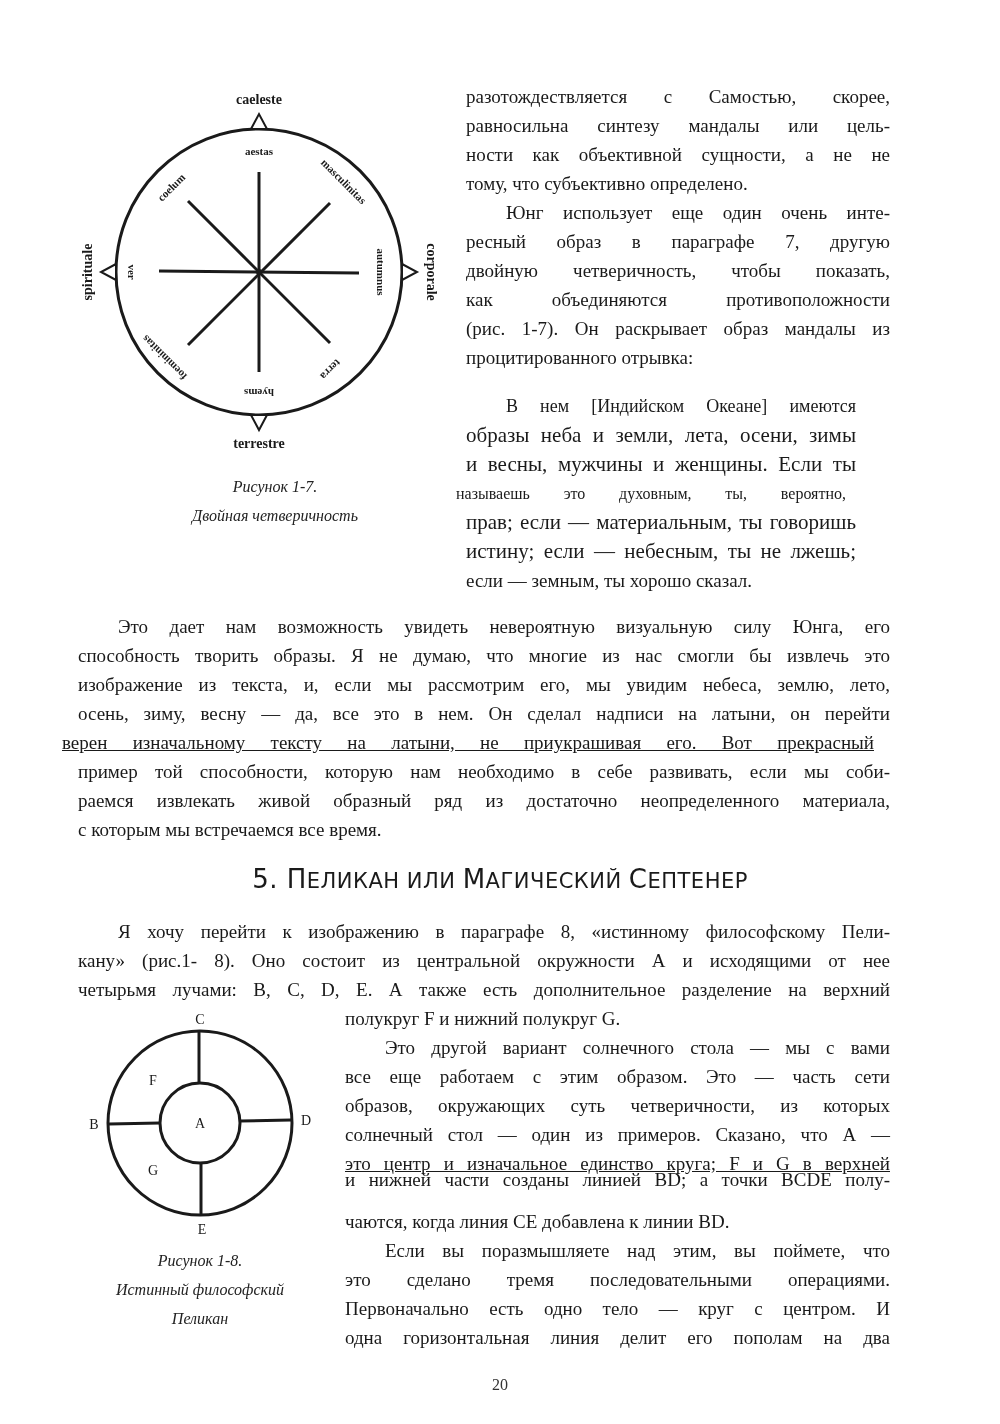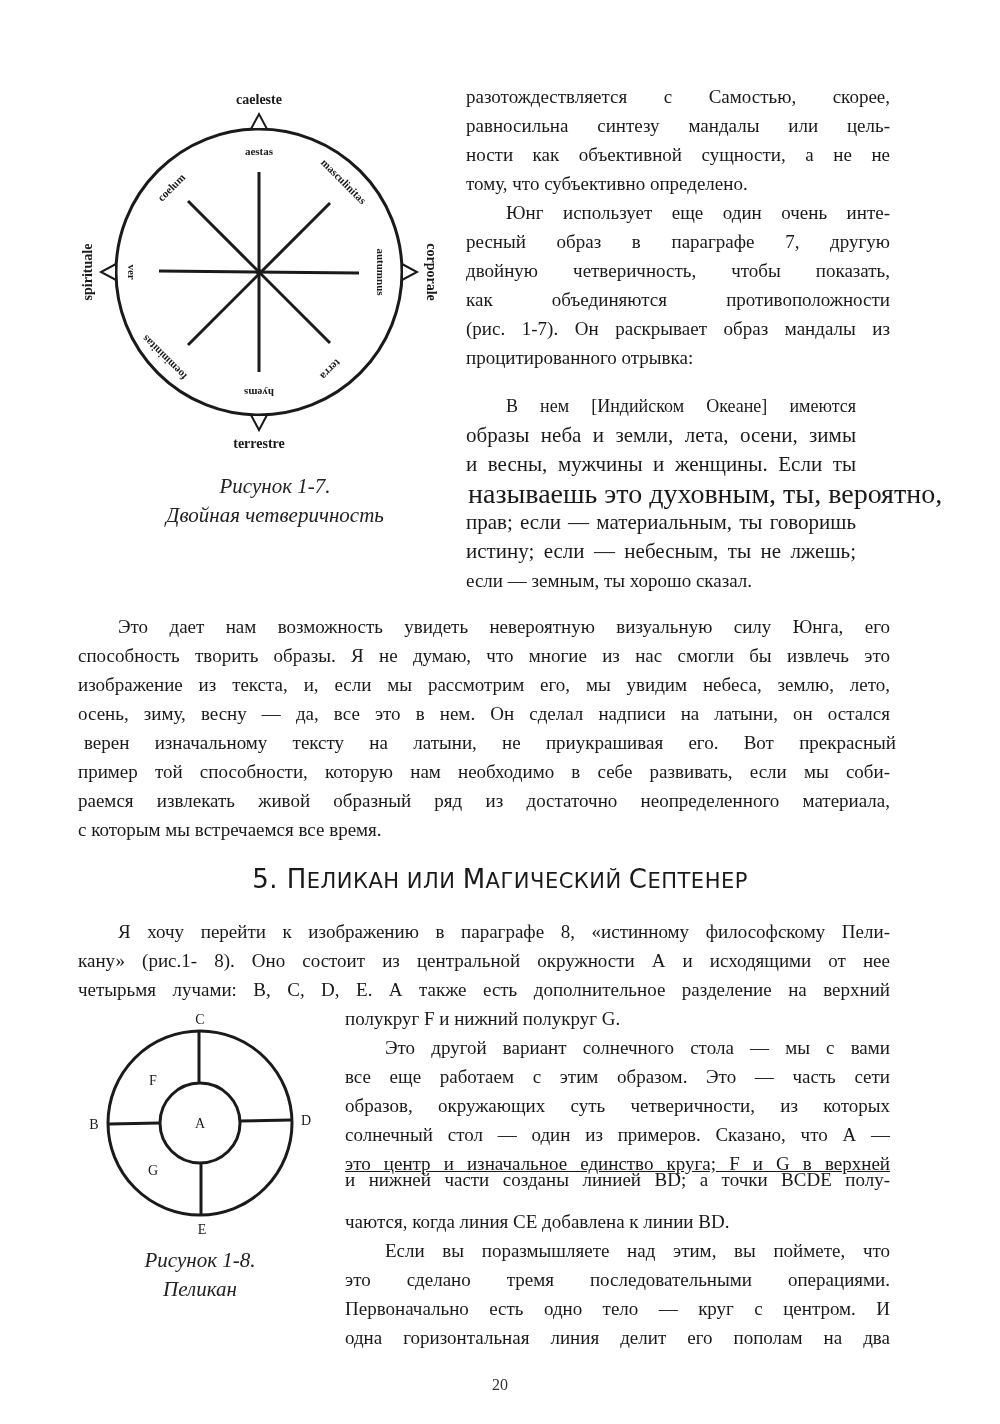--- a/index.html
+++ b/index.html
@@ -1,21 +1,21 @@
 <!DOCTYPE html>
 <html><head>
 <meta charset="utf-8">
 <style>
   html, body { margin: 0; padding: 0; background: #ffffff; }
   body { width: 1000px; height: 1424px; position: relative; overflow: hidden;
          font-family: "Liberation Serif", "DejaVu Serif", serif; color: #1a1a1a; }
   .abs { position: absolute; }
   .line { position: absolute; white-space: nowrap; font-size: 19px; line-height: 29px; }
   .just { text-align: justify; text-align-last: justify; }
-  .caption { position: absolute; font-style: italic; font-size: 21px; line-height: 29px; text-align: center; color: #222; }
+  .caption { position: absolute; font-style: italic; font-size: 16px; line-height: 29px; text-align: center; color: #222; }
   .heading { position: absolute; left: 0; width: 1000px; text-align: center; top: 864px;
              font-family: "DejaVu Sans", "Liberation Sans", sans-serif; font-size: 26px; letter-spacing: 0.5px; color: #1a1a1a; }
   .heading .sc { font-size: 21px; }
   .pagenum { position: absolute; top: 1376px; left: 0; width: 1000px; text-align: center; font-size: 16px; color: #333; }
   svg text { font-family: "Liberation Serif", "DejaVu Serif", serif; fill: #1a1a1a; }
 </style>
 </head>
 <body>
 
 <div class="abs" style="left:70px; top:80px; width:380px; height:380px;">
@@ -65,32 +65,32 @@
   <div class="line just" style="left:466px; width:424px; top:256px;">двойную четверичность, чтобы показать,</div>
   <div class="line just" style="left:466px; width:424px; top:285px;">как объединяются противоположности</div>
   <div class="line just" style="left:466px; width:424px; top:314px;">(рис. 1-7). Он раскрывает образ мандалы из</div>
   <div class="line" style="left:466px; top:343px;">процитированного отрывка:</div>
 </div>
 
 <div>
   <div class="line just" style="left:506px; width:350px; top:392px; font-size:18px;">В нем [Индийском Океане] имеются</div>
   <div class="line just" style="left:466px; width:390px; top:421px; font-size:21px;">образы неба и земли, лета, осени, зимы</div>
   <div class="line just" style="left:466px; width:390px; top:450px; font-size:21px;">и весны, мужчины и женщины. Если ты</div>
-  <div class="line just" style="left:468px; width:390px; top:479px; font-size:28px;font-family:Liberation Serif, serif;">называешь это духовным, ты, вероятно,</div>
+  <div class="line just" style="left:456px; width:390px; top:479px; font-size:16px;font-family:Liberation Serif, serif;">называешь это духовным, ты, вероятно,</div>
   <div class="line just" style="left:466px; width:390px; top:508px; font-size:21px;">прав; если — материальным, ты говоришь</div>
   <div class="line just" style="left:466px; width:390px; top:537px; font-size:21px;">истину; если — небесным, ты не лжешь;</div>
   <div class="line" style="left:466px; top:566px; font-size:19px;">если — земным, ты хорошо сказал.</div>
 </div>
 
 <div>
   <div class="line just" style="left:118px; width:772px; top:612px;">Это дает нам возможность увидеть невероятную визуальную силу Юнга, его</div>
   <div class="line just" style="left:78px; width:812px; top:641px;">способность творить образы. Я не думаю, что многие из нас смогли бы извлечь это</div>
   <div class="line just" style="left:78px; width:812px; top:670px;">изображение из текста, и, если мы рассмотрим его, мы увидим небеса, землю, лето,</div>
-  <div class="line just" style="left:78px; width:812px; top:699px;">осень, зиму, весну — да, все это в нем. Он сделал надписи на латыни, он остался</div>
-  <div class="line just" style="left:84px; width:812px; top:728px;">верен изначальному тексту на латыни, не приукрашивая его. Вот прекрасный</div>
+  <div class="line just" style="left:78px; width:812px; top:699px;">осень, зиму, весну — да, все это в нем. Он сделал надписи на латыни, он перейти</div>
+  <div class="line just" style="left:62px; width:812px; top:728px;text-decoration:underline;">верен изначальному тексту на латыни, не приукрашивая его. Вот прекрасный</div>
   <div class="line just" style="left:78px; width:812px; top:757px;">пример той способности, которую нам необходимо в себе развивать, если мы соби-</div>
   <div class="line just" style="left:78px; width:812px; top:786px;">раемся извлекать живой образный ряд из достаточно неопределенного материала,</div>
   <div class="line" style="left:78px; top:815px;">с которым мы встречаемся все время.</div>
 </div>
 
 <div class="heading">
   <span>5.</span>
   <span>П</span><span class="sc">ЕЛИКАН ИЛИ </span><span>М</span><span class="sc">АГИЧЕСКИЙ </span><span>С</span><span class="sc">ЕПТЕНЕР</span>
 </div>
 
@@ -113,20 +113,21 @@
     <text x="14" y="129" text-anchor="middle" font-size="14">B</text>
     <text x="226" y="125" text-anchor="middle" font-size="14">D</text>
     <text x="120" y="128" text-anchor="middle" font-size="14">A</text>
     <text x="73" y="85" text-anchor="middle" font-size="14">F</text>
     <text x="73" y="175" text-anchor="middle" font-size="14">G</text>
   </svg>
 </div>
 
 <div class="caption" style="left:70px; width:260px; top:1246px;">
   <div>Рисунок 1-8.</div>
+  <div>Истинный философский</div>
   <div>Пеликан</div>
 </div>
 
 <div>
   <div class="line" style="left:345px; top:1004px;">полукруг F и нижний полукруг G.</div>
   <div class="line just" style="left:385px; width:505px; top:1033px;">Это другой вариант солнечного стола — мы с вами</div>
   <div class="line just" style="left:345px; width:545px; top:1062px;">все еще работаем с этим образом. Это — часть сети</div>
   <div class="line just" style="left:345px; width:545px; top:1091px;">образов, окружающих суть четверичности, из которых</div>
   <div class="line just" style="left:345px; width:545px; top:1120px;">солнечный стол — один из примеров. Сказано, что А —</div>
   <div class="line just" style="left:345px; width:545px; top:1149px;text-decoration:underline;">это центр и изначальное единство круга; F и G в верхней</div>

